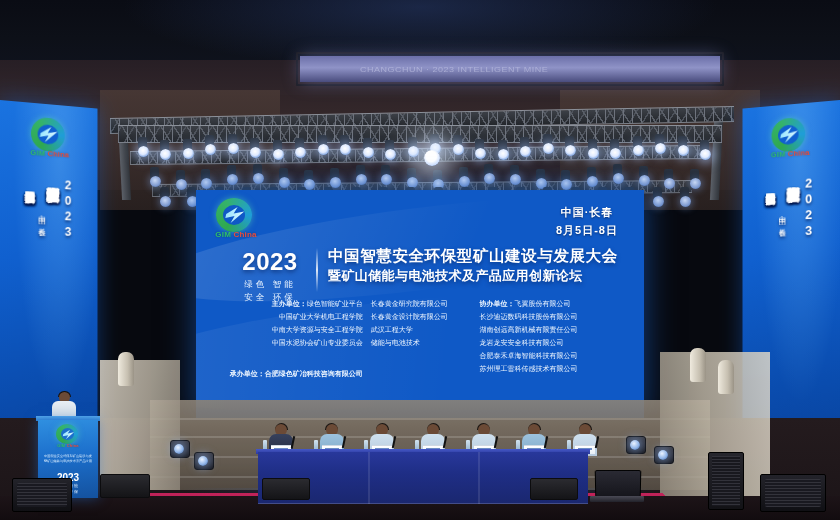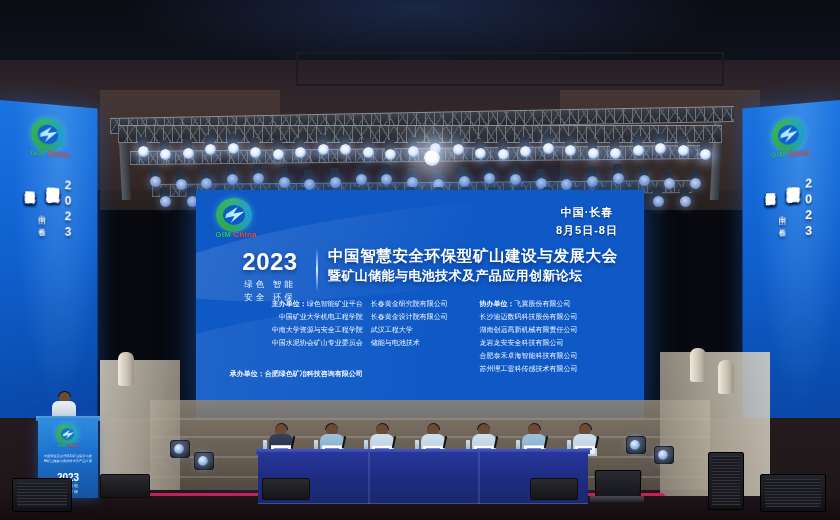--- a/index.html
+++ b/index.html
@@ -363,20 +363,23 @@
 
 <div id="stage">
 
   <div class="ceiling"></div>
   <div class="ceiling-glow"></div>
   <div class="hall-wall"></div>
   <div class="hall-wall-l"></div>
   <div class="hall-wall-r"></div>
 
   <div class="upper-screen-frame"></div>
+  <div class="upper-screen">
+    <div class="ghost">CHANGCHUN · 2023 INTELLIGENT MINE</div>
+  </div>
 
   <div class="truss-leg l"></div>
   <div class="truss-leg r"></div>
   <div class="truss t-front"></div>
   <div class="truss"></div>
   <div class="truss t-mid"></div>
   <div class="truss t-low"></div>
 
   <div id="lamps-row1">
       <div class="lamp body" style="left: 138px; top: 137px;"></div>

